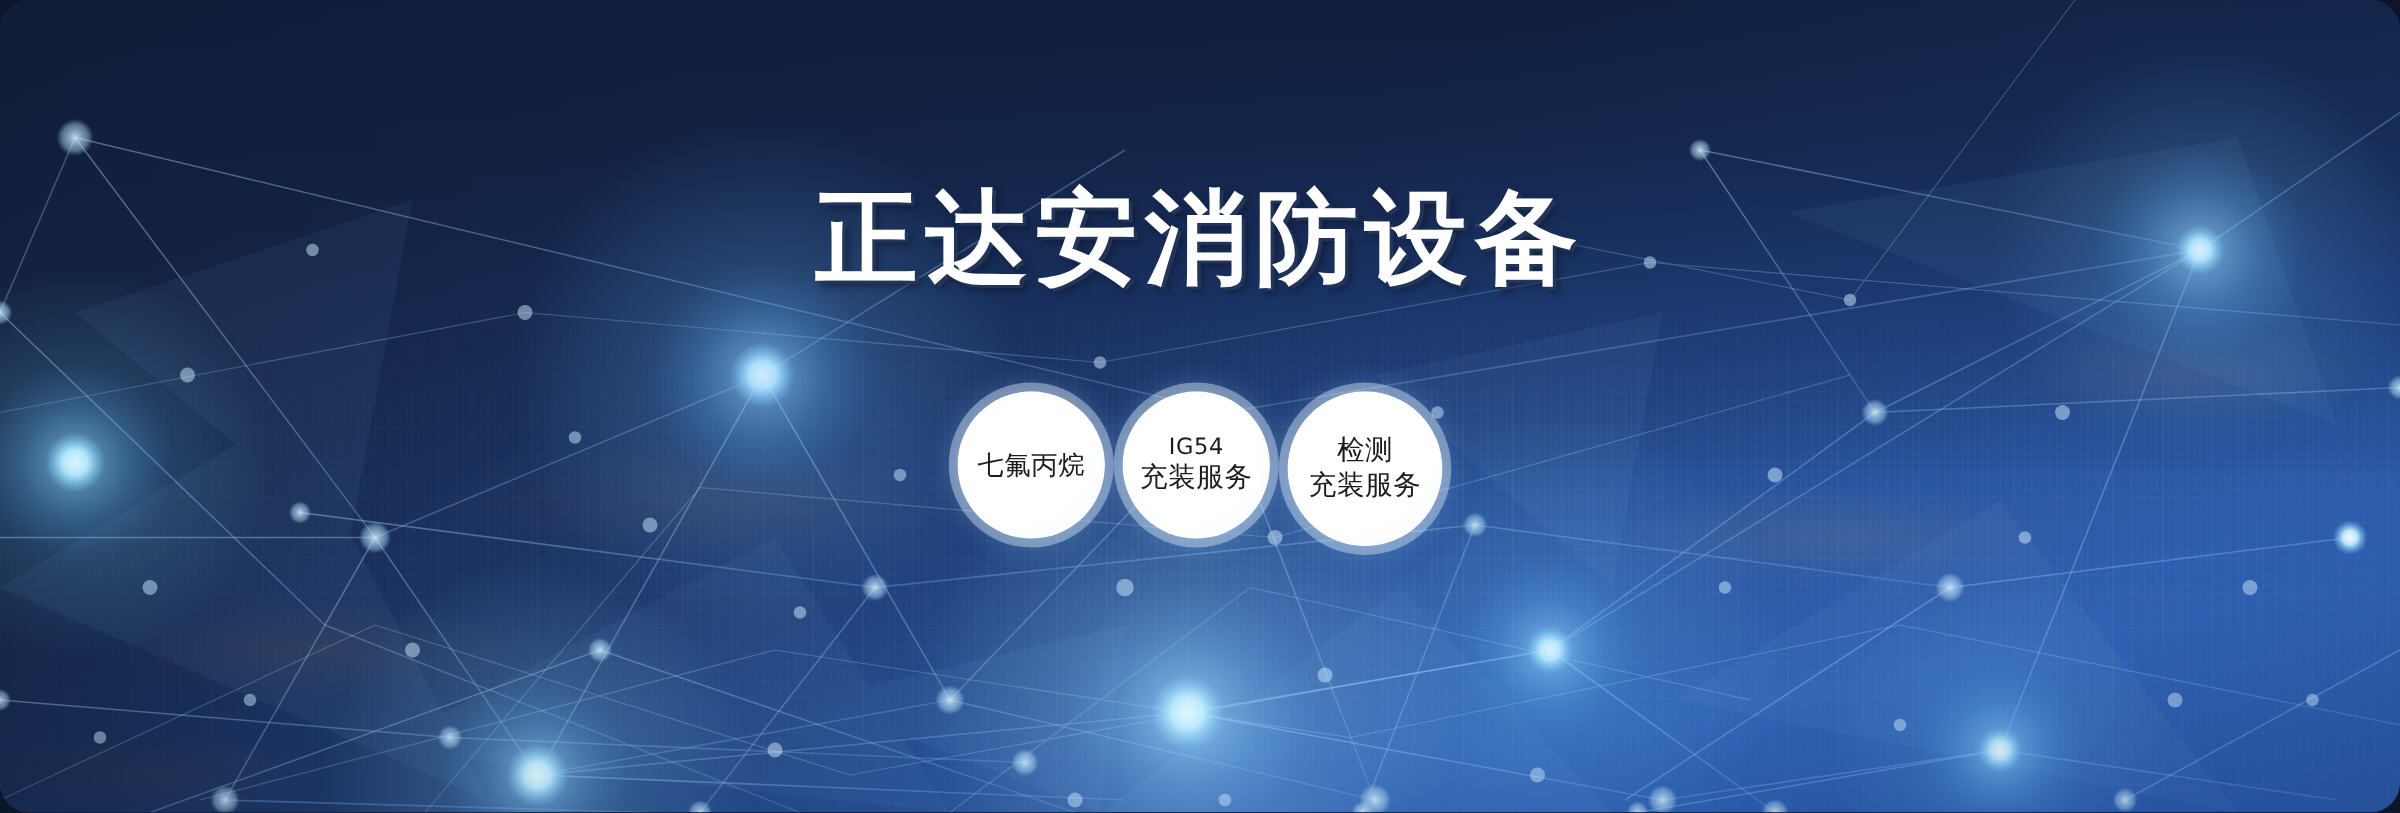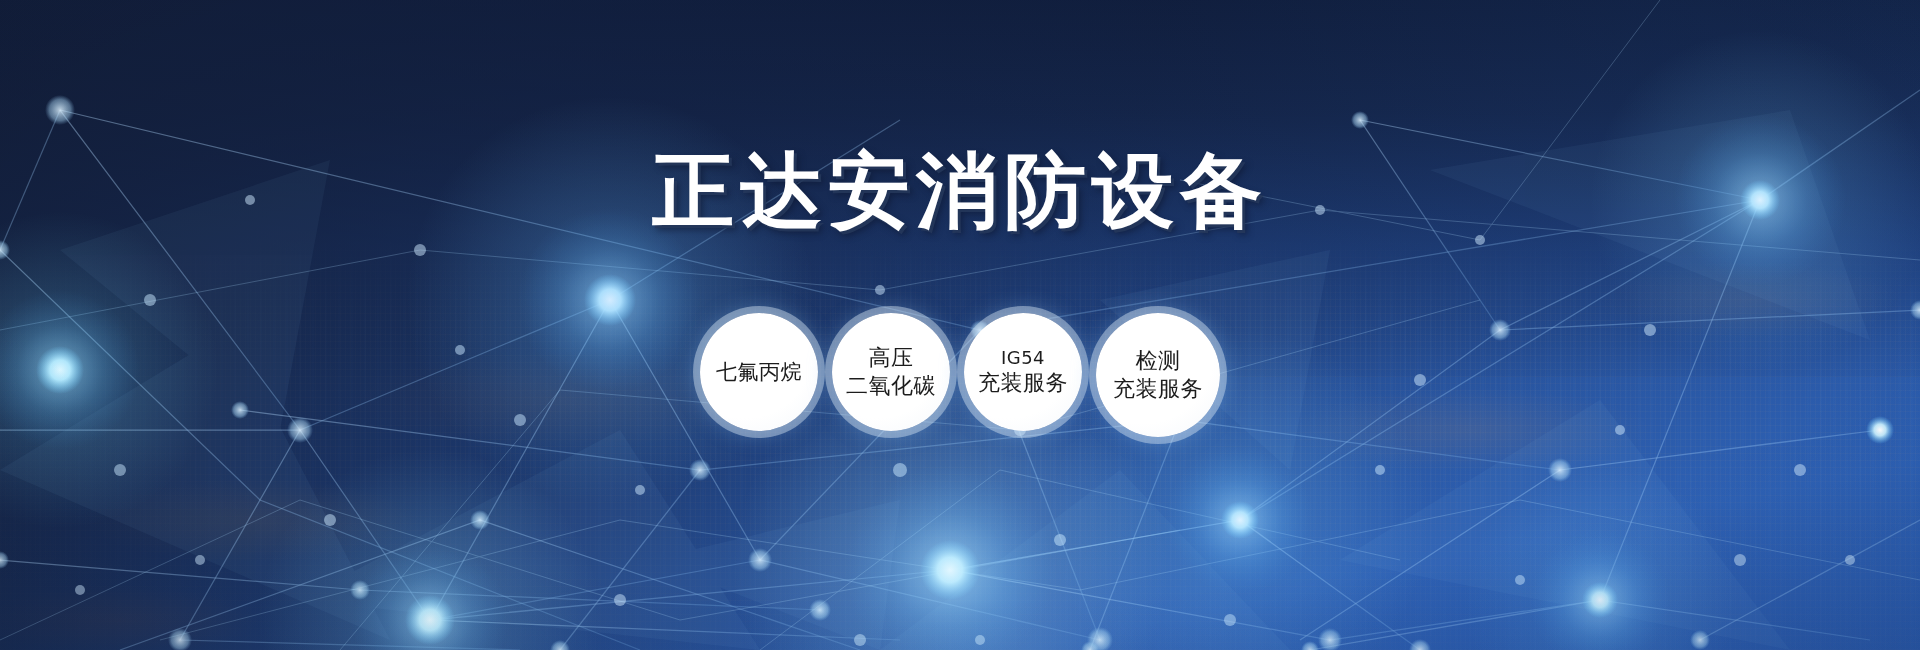--- a/index.html
+++ b/index.html
@@ -11,20 +11,21 @@
   body {
     font-family: "Liberation Sans", "DejaVu Sans", sans-serif;
   }
 
   .banner {
     position: relative;
     width: 1920px;
     height: 650px;
     overflow: hidden;
     background: #16244a;
+    border-radius: 24px;
   }
 
   
   .bg-base {
     position: absolute;
     inset: 0;
     background:
       linear-gradient(168deg,
         #16233f 0%,
         #1a2d54 18%,
@@ -376,24 +377,20 @@
 
     <h1 class="title">正达安消防设备</h1>
 
 
     <div class="badges">
 
       <div class="badge single">
         <span class="line">七氟丙烷</span>
       </div>
 
-      <div class="badge">
-        <span class="line">高压</span>
-        <span class="line">二氧化碳</span>
-      </div>
 
       <div class="badge">
         <span class="line latin">IG54</span>
         <span class="line">充装服务</span>
       </div>
 
       <div class="badge w-wide">
         <span class="line">检测</span>
         <span class="line">充装服务</span>
       </div>

